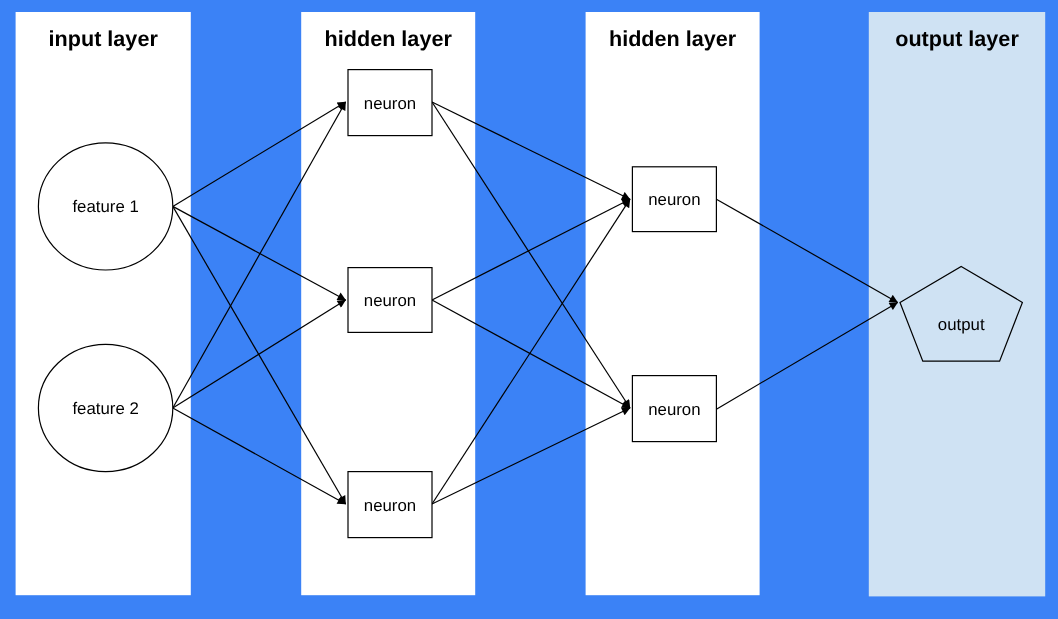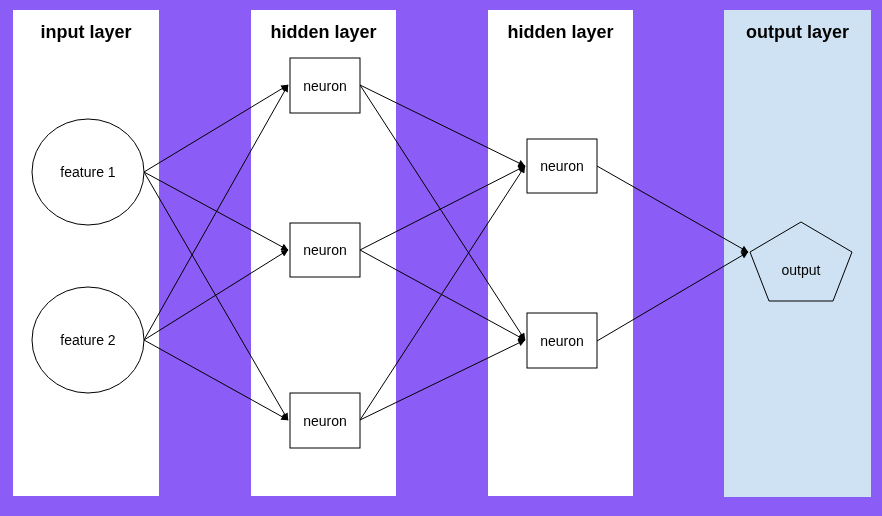--- a/index.html
+++ b/index.html
@@ -1,19 +1,19 @@
 <!DOCTYPE html>
 <html><head>
 <meta charset="utf-8">
 <style>
   html, body { margin: 0; padding: 0; background: #000000; }
   .stage {
     position: relative;
     width: 882px; height: 516px;
-    background: #8b5cf6;
+    background: #3b82f6;
     overflow: hidden;
     font-family: "Liberation Sans", sans-serif;
   }
   svg text {
     font-family: "Liberation Sans", sans-serif;
     fill: #000000;
   }
   svg .panel-title { font-size: 18px; font-weight: bold; }
   svg .node-label  { font-size: 14px; }
   svg .edge        { stroke: #000000; stroke-width: 1; fill: none; }

